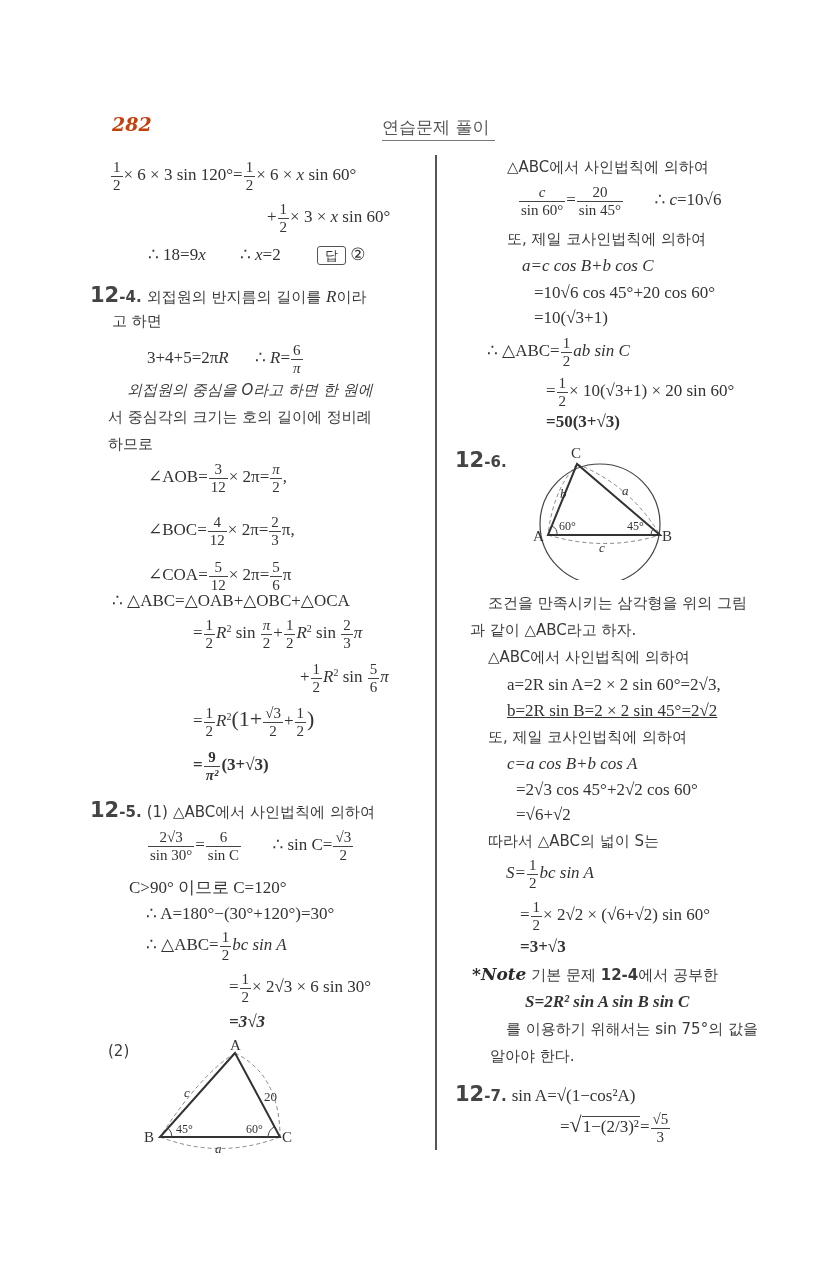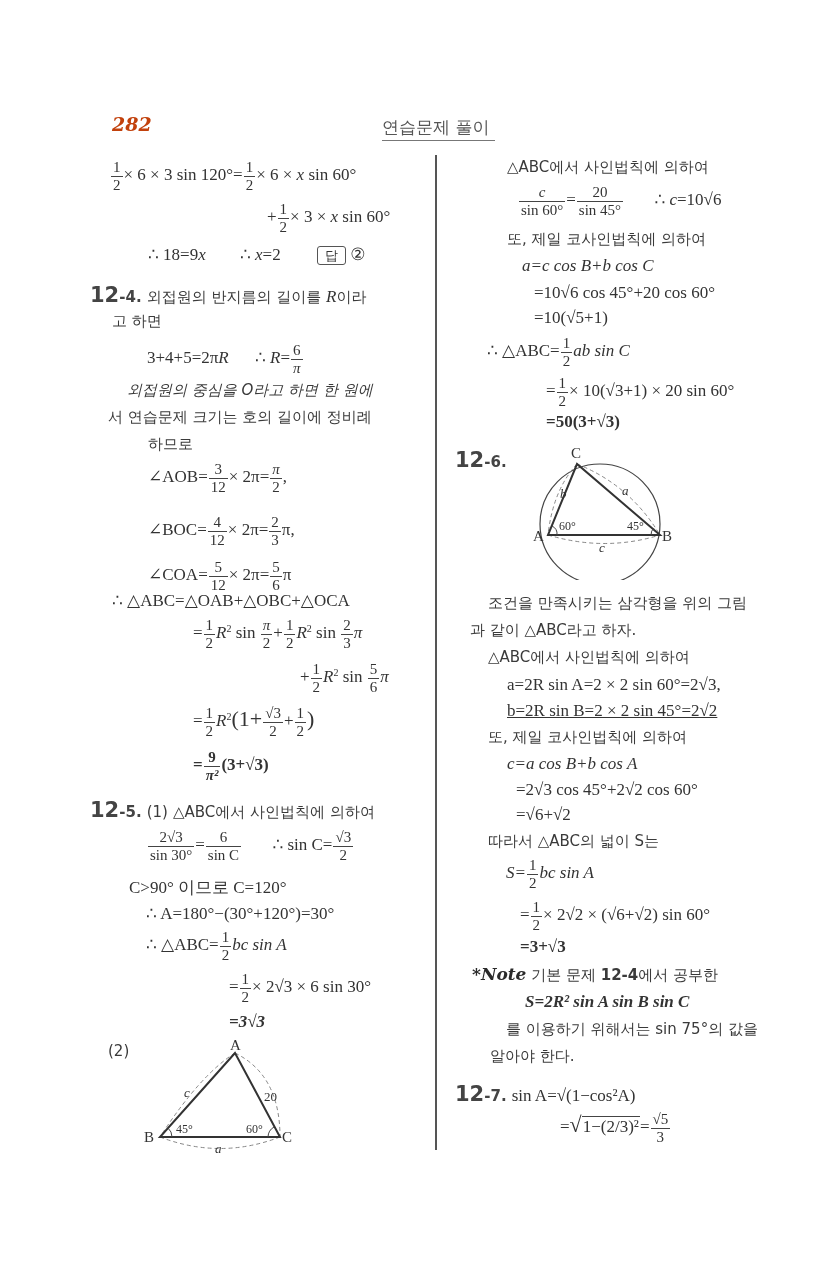--- a/index.html
+++ b/index.html
@@ -49,22 +49,22 @@
 <div class="abs" style="left:90px; top:283px;">
   <span class="prob">12</span><span class="prob"><small>-4.</small></span>
   <span class="k">외접원의 반지름의 길이를 </span><span class="m i">R</span><span class="k">이라</span>
 </div>
 <div class="abs k" style="left:112px; top:312px;">고 하면</div>
 <div class="abs m" style="left:147px; top:343px;">
   <span>3+4+5=2π</span><span class="i">R</span>
   <span style="margin-left:22px;">∴ </span><span class="i">R</span><span>=</span><span class="frac"><span class="num">6</span><span class="den i">π</span></span>
 </div>
 <div class="abs k" style="left:127px; top:381px;font-style:italic;">외접원의 중심을 O라고 하면 한 원에</div>
-<div class="abs k" style="left:108px; top:408px;">서 연습문제 크기는 호의 길이에 정비례</div>
-<div class="abs k" style="left:108px; top:435px;margin-left:40px;">하므로</div>
+<div class="abs k" style="left:108px; top:408px;">서 중심각의 크기는 호의 길이에 정비례</div>
+<div class="abs k" style="left:108px; top:435px;">하므로</div>
 
 <div class="abs m" style="left:148px; top:462px;">
   <span>∠AOB=</span><span class="frac"><span class="num">3</span><span class="den">12</span></span><span>× 2π=</span><span class="frac"><span class="num i">π</span><span class="den">2</span></span><span>,</span>
 </div>
 <div class="abs m" style="left:148px; top:515px;">
   <span>∠BOC=</span><span class="frac"><span class="num">4</span><span class="den">12</span></span><span>× 2π=</span><span class="frac"><span class="num">2</span><span class="den">3</span></span><span>π,</span>
 </div>
 <div class="abs m" style="left:148px; top:560px;">
   <span>∠COA=</span><span class="frac"><span class="num">5</span><span class="den">12</span></span><span>× 2π=</span><span class="frac"><span class="num">5</span><span class="den">6</span></span><span>π</span>
 </div>
@@ -121,21 +121,21 @@
 </svg>
 
 <div class="abs k" style="left:507px; top:158px;">△ABC에서 사인법칙에 의하여</div>
 <div class="abs m" style="left:518px; top:185px;">
   <span class="frac"><span class="num i">c</span><span class="den">sin 60°</span></span><span>=</span><span class="frac"><span class="num">20</span><span class="den">sin 45°</span></span>
   <span style="margin-left:26px;">∴ </span><span class="i">c</span><span>=10√6</span>
 </div>
 <div class="abs k" style="left:507px; top:230px;">또, 제일 코사인법칙에 의하여</div>
 <div class="abs m i" style="left:522px; top:256px;">a=c cos B+b cos C</div>
 <div class="abs m" style="left:534px; top:283px;">=10√6 cos 45°+20 cos 60°</div>
-<div class="abs m" style="left:534px; top:308px;">=10(√5+1)</div>
+<div class="abs m" style="left:534px; top:308px;">=10(√3+1)</div>
 <div class="abs m" style="left:487px; top:336px;">
   <span>∴ △ABC=</span><span class="frac"><span class="num">1</span><span class="den">2</span></span><span class="i">ab sin C</span>
 </div>
 <div class="abs m" style="left:546px; top:376px;">
   <span>=</span><span class="frac"><span class="num">1</span><span class="den">2</span></span><span>× 10(√3+1) × 20 sin 60°</span>
 </div>
 <div class="abs m b" style="left:546px; top:412px;">=50(3+√3)</div>
 
 <div class="abs" style="left:455px; top:448px;">
   <span class="prob">12</span><span class="prob"><small>-6.</small></span>

